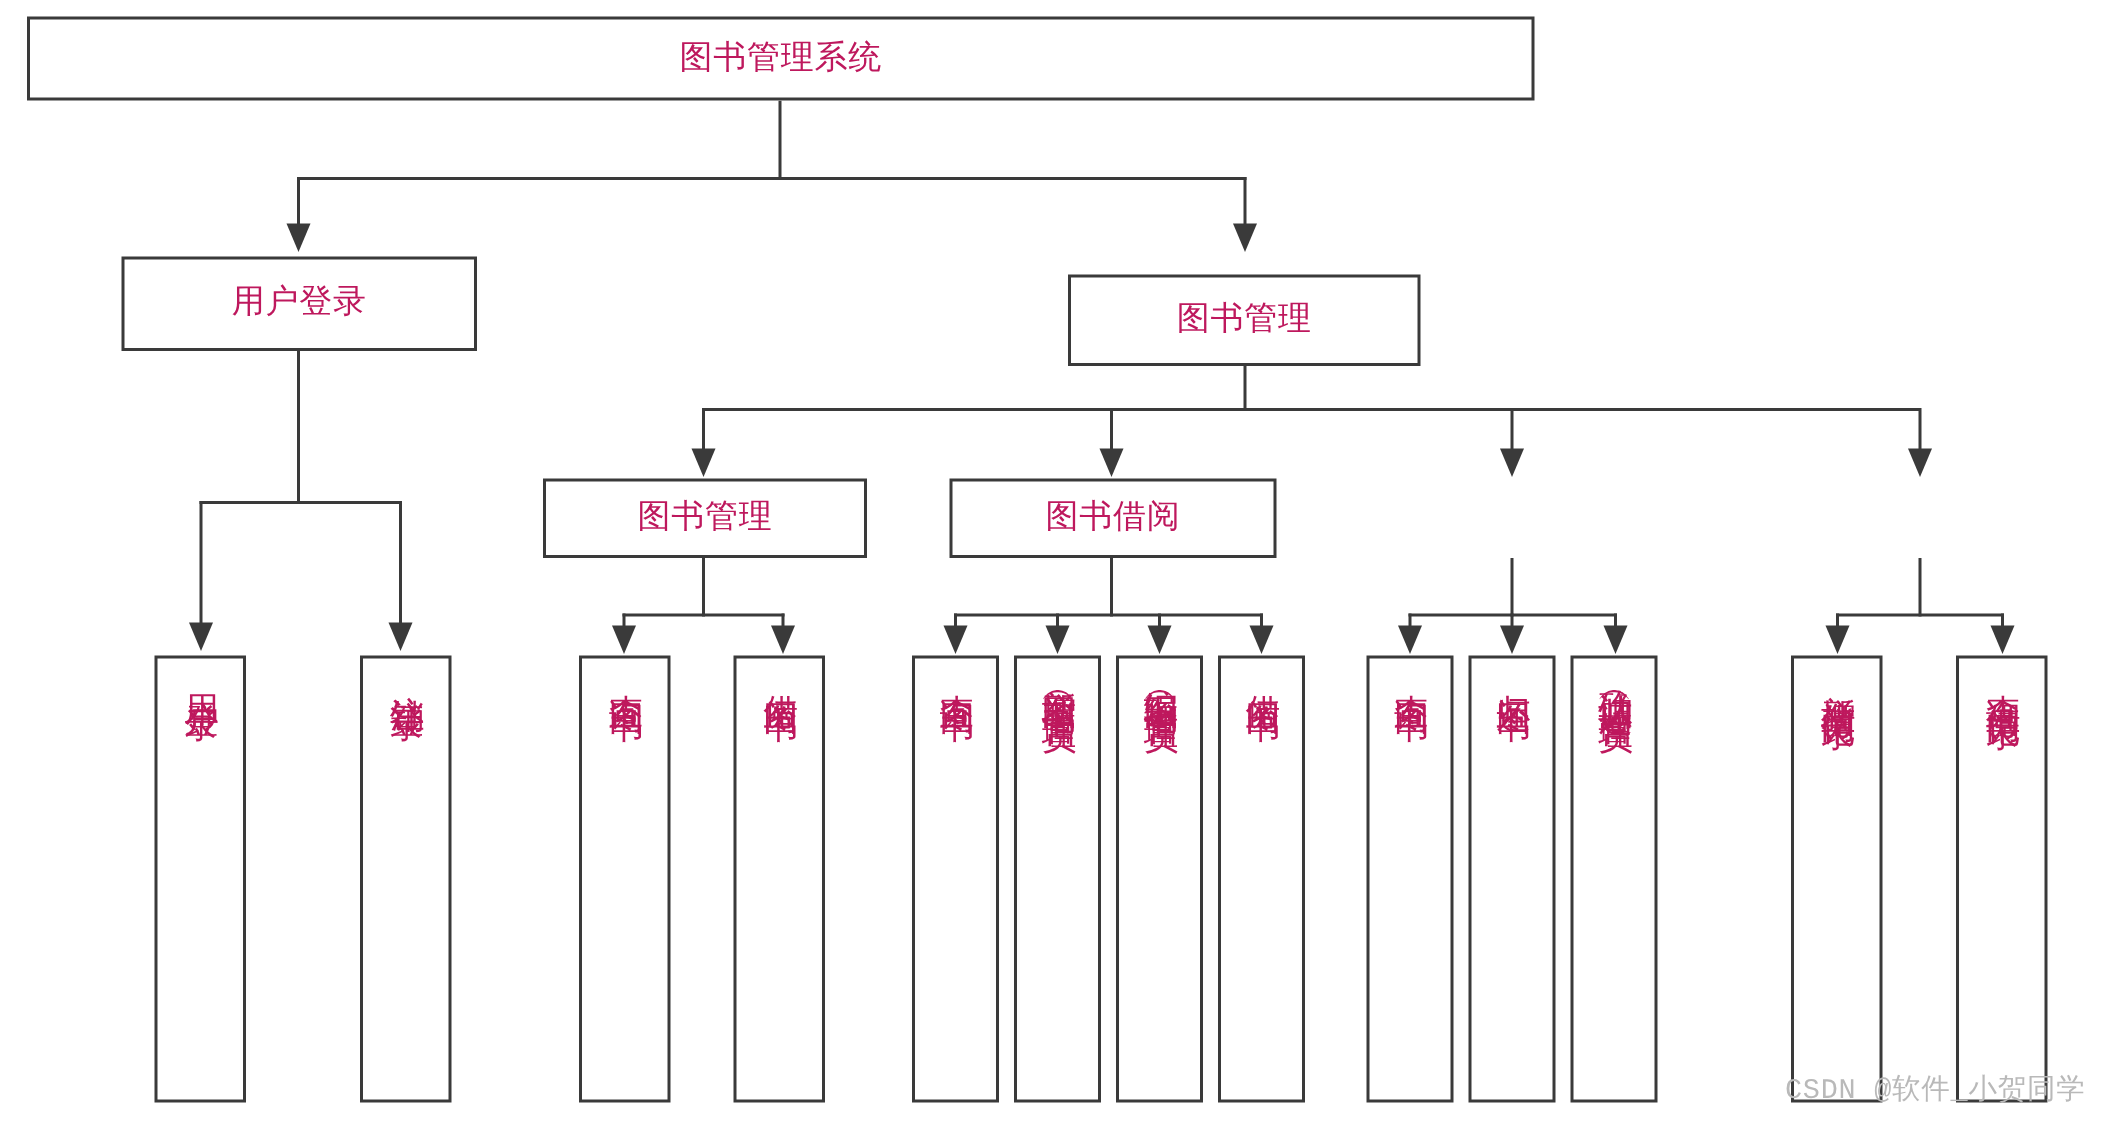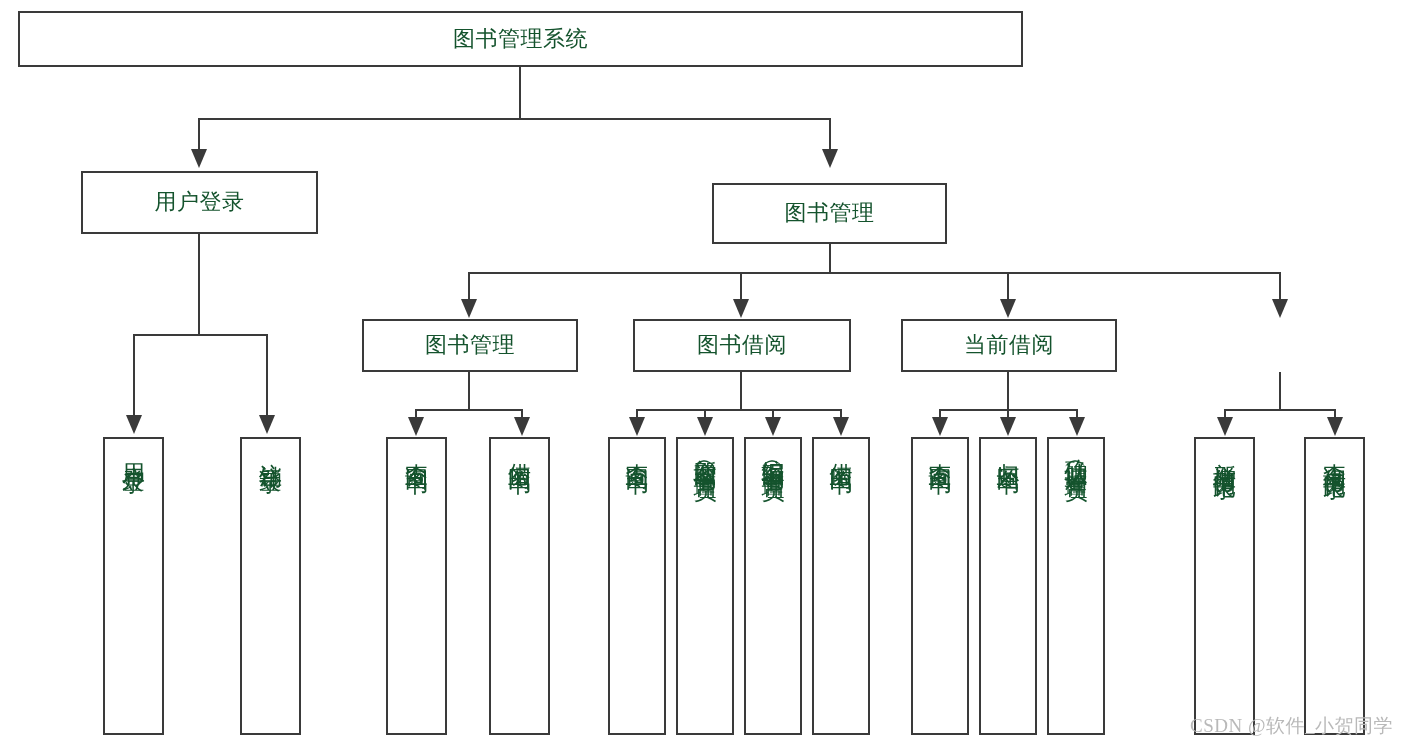--- a/index.html
+++ b/index.html
@@ -23,21 +23,21 @@
     position: absolute;
     box-sizing: border-box;
     background: #ffffff;
     border: 2.4px solid #3a3a3a;
     display: flex;
     align-items: center;
     justify-content: center;
     z-index: 3;
   }
   .node .label {
-    color: #14532d;
+    color: #be185d;
     text-align: left;
     line-height: 1.12;
     white-space: nowrap;
   }
   .node.horizontal .label {
     font-size: 22px;
     letter-spacing: 0.5px;
   }
   
   .node.vertical {
@@ -73,21 +73,21 @@
     z-index: 2;
   }
   
   #watermark {
     position: absolute;
     color: #b9b9b9;
     font-size: 19px;
     letter-spacing: 0.5px;
     white-space: nowrap;
     z-index: 6;
-    font-family: Liberation Serif, serif;
+    font-family: Liberation Mono, monospace;
   }
 </style>
 </head>
 <body>
 
 <div id="canvas">
 
   <div class="vline" style="left:519px; top:67px;  height:53px;"></div>
   <div class="hline" style="left:198px; top:118px; width:633px;"></div>
   <div class="vline" style="left:198px; top:118px; height:33px;"></div>
@@ -157,23 +157,20 @@
   <div class="node horizontal" style="left:712px; top:171px; width:235px; height:61px;margin-top:12px;">
     <span class="label">图书管理</span>
   </div>
 
   <div class="node horizontal" style="left:362px; top:319px; width:216px; height:53px;">
     <span class="label">图书管理</span>
   </div>
   <div class="node horizontal" style="left:633px; top:319px; width:218px; height:53px;">
     <span class="label">图书借阅</span>
   </div>
-  <div class="node horizontal" style="left:901px; top:319px; width:216px; height:53px;">
-    <span class="label">当前借阅</span>
-  </div>
 
   <div class="node vertical" style="left:103px; top:437px; width:61px; height:298px;">
     <span class="label">用户登录</span>
   </div>
   <div class="node vertical" style="left:240px; top:437px; width:61px; height:298px;">
     <span class="label">注销登录</span>
   </div>
 
   <div class="node vertical" style="left:386px; top:437px; width:61px; height:298px;">
     <span class="label">查询图书</span>

